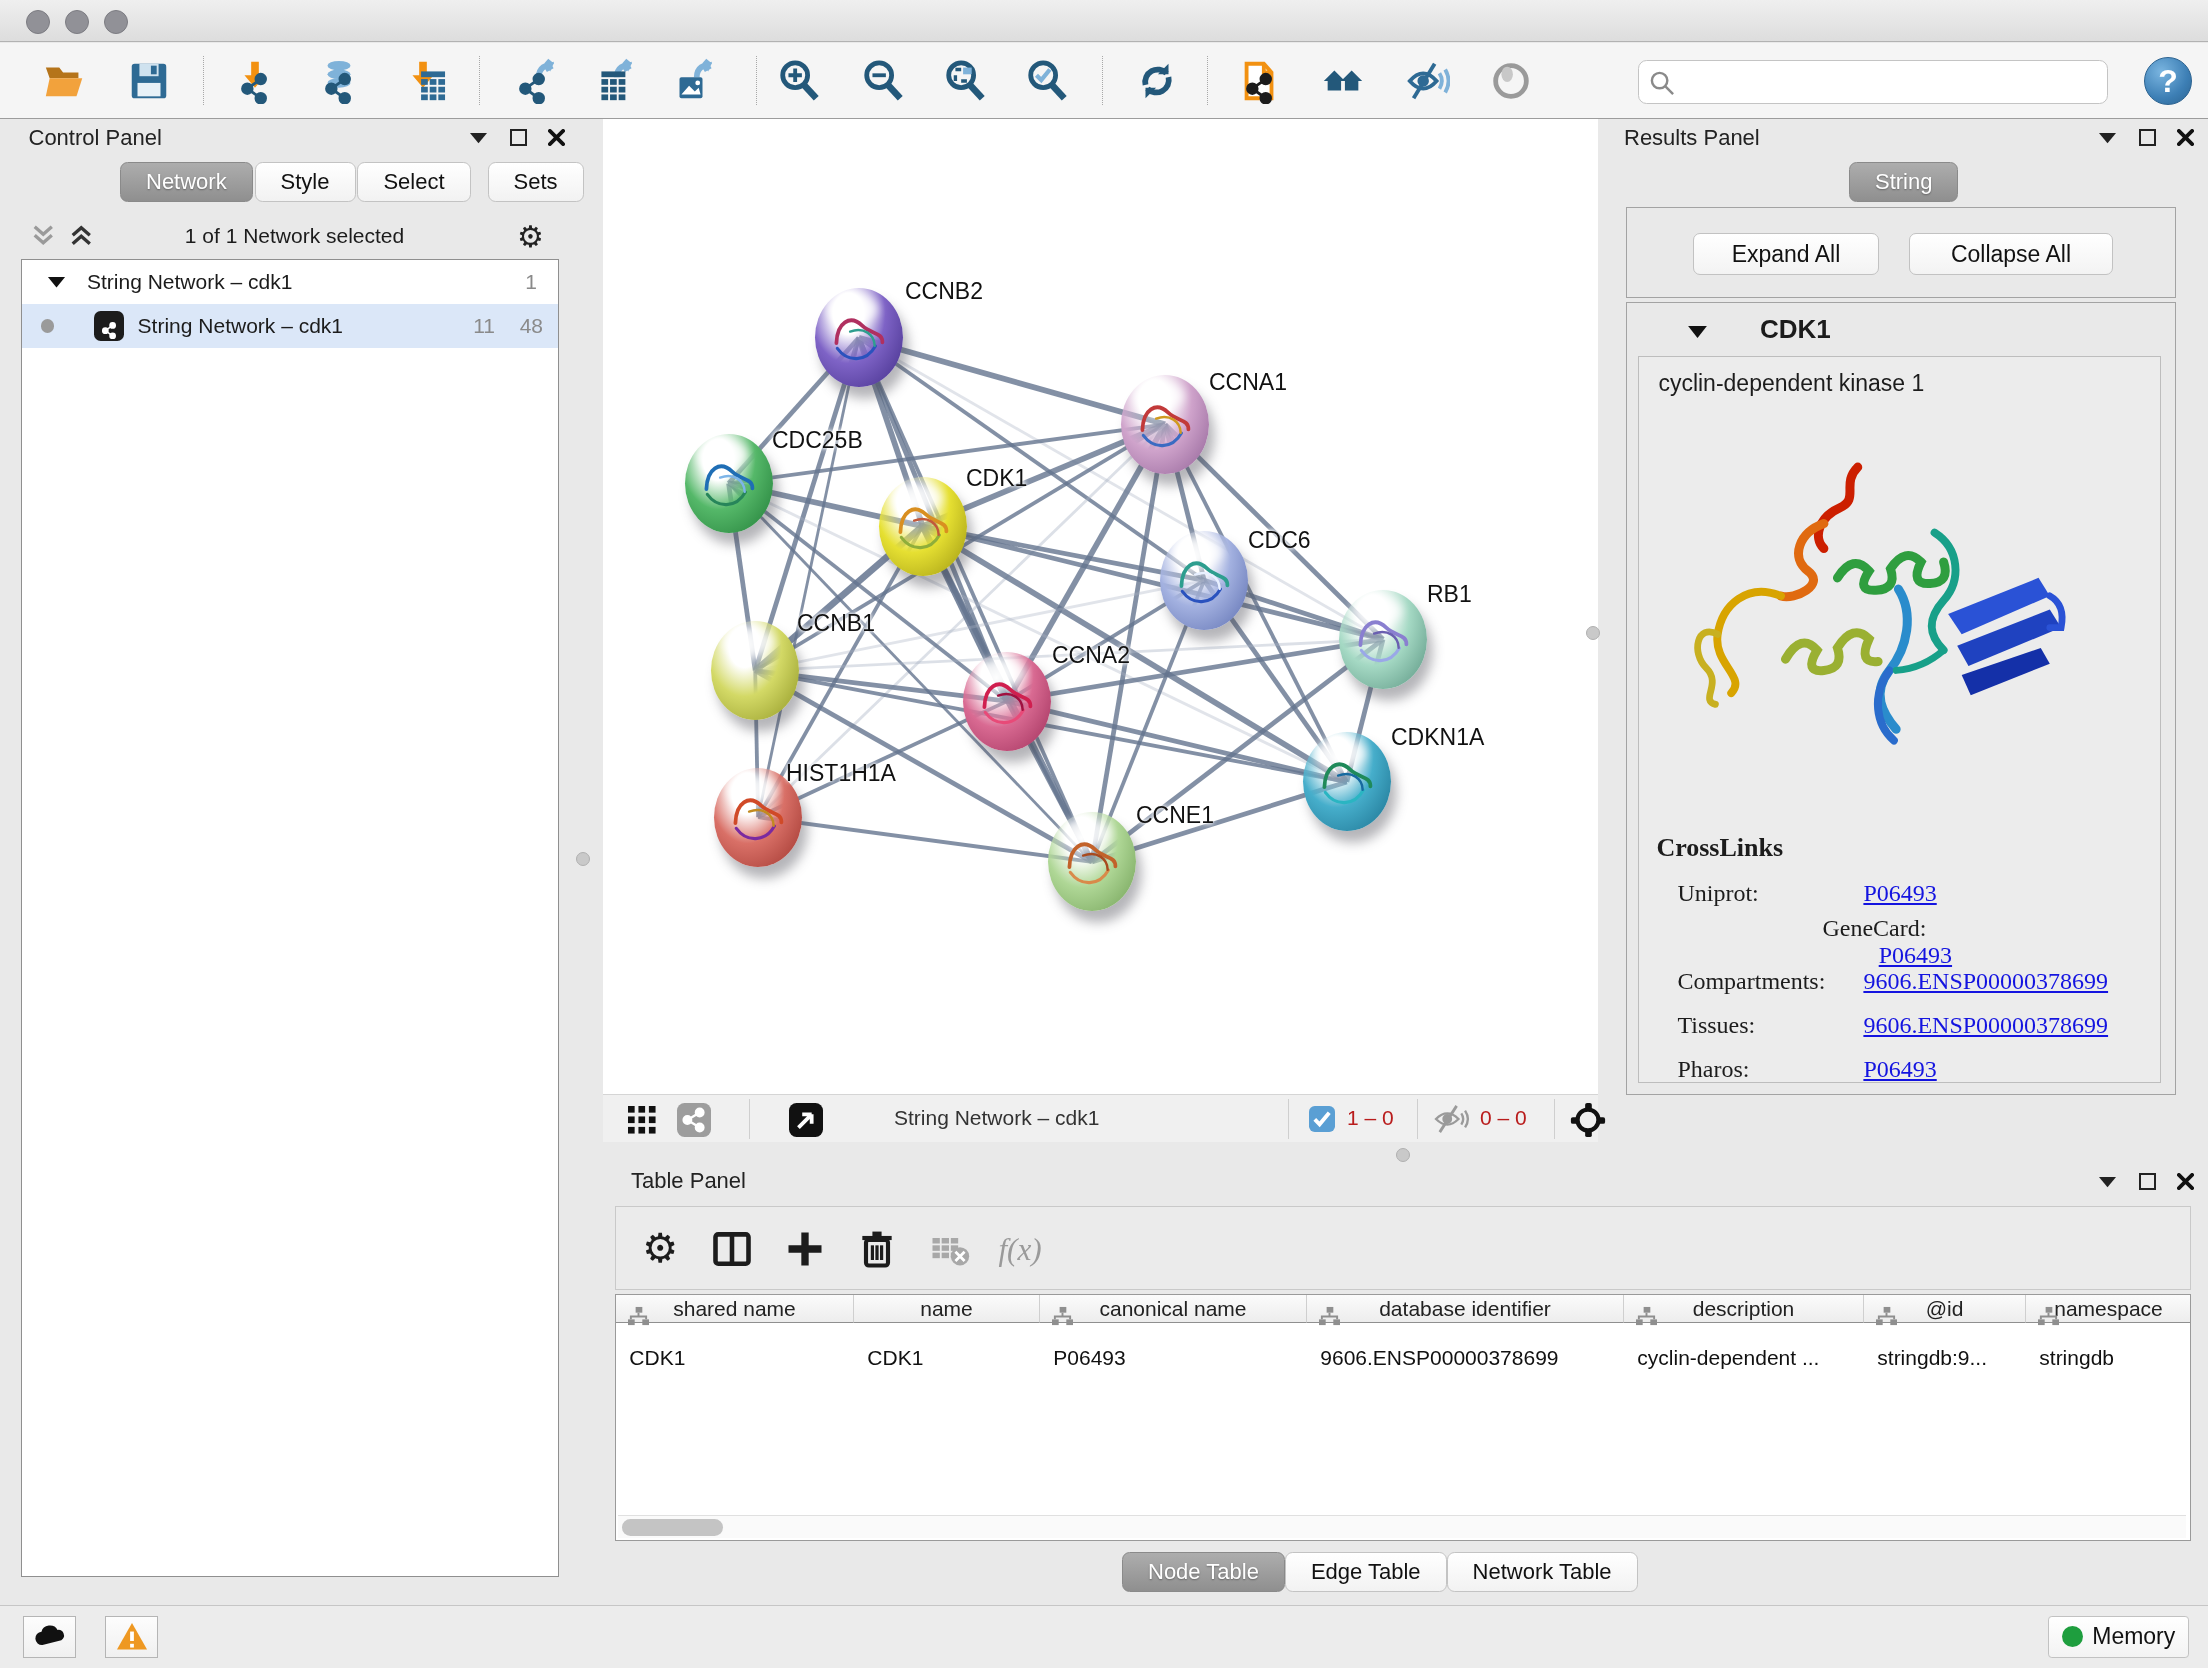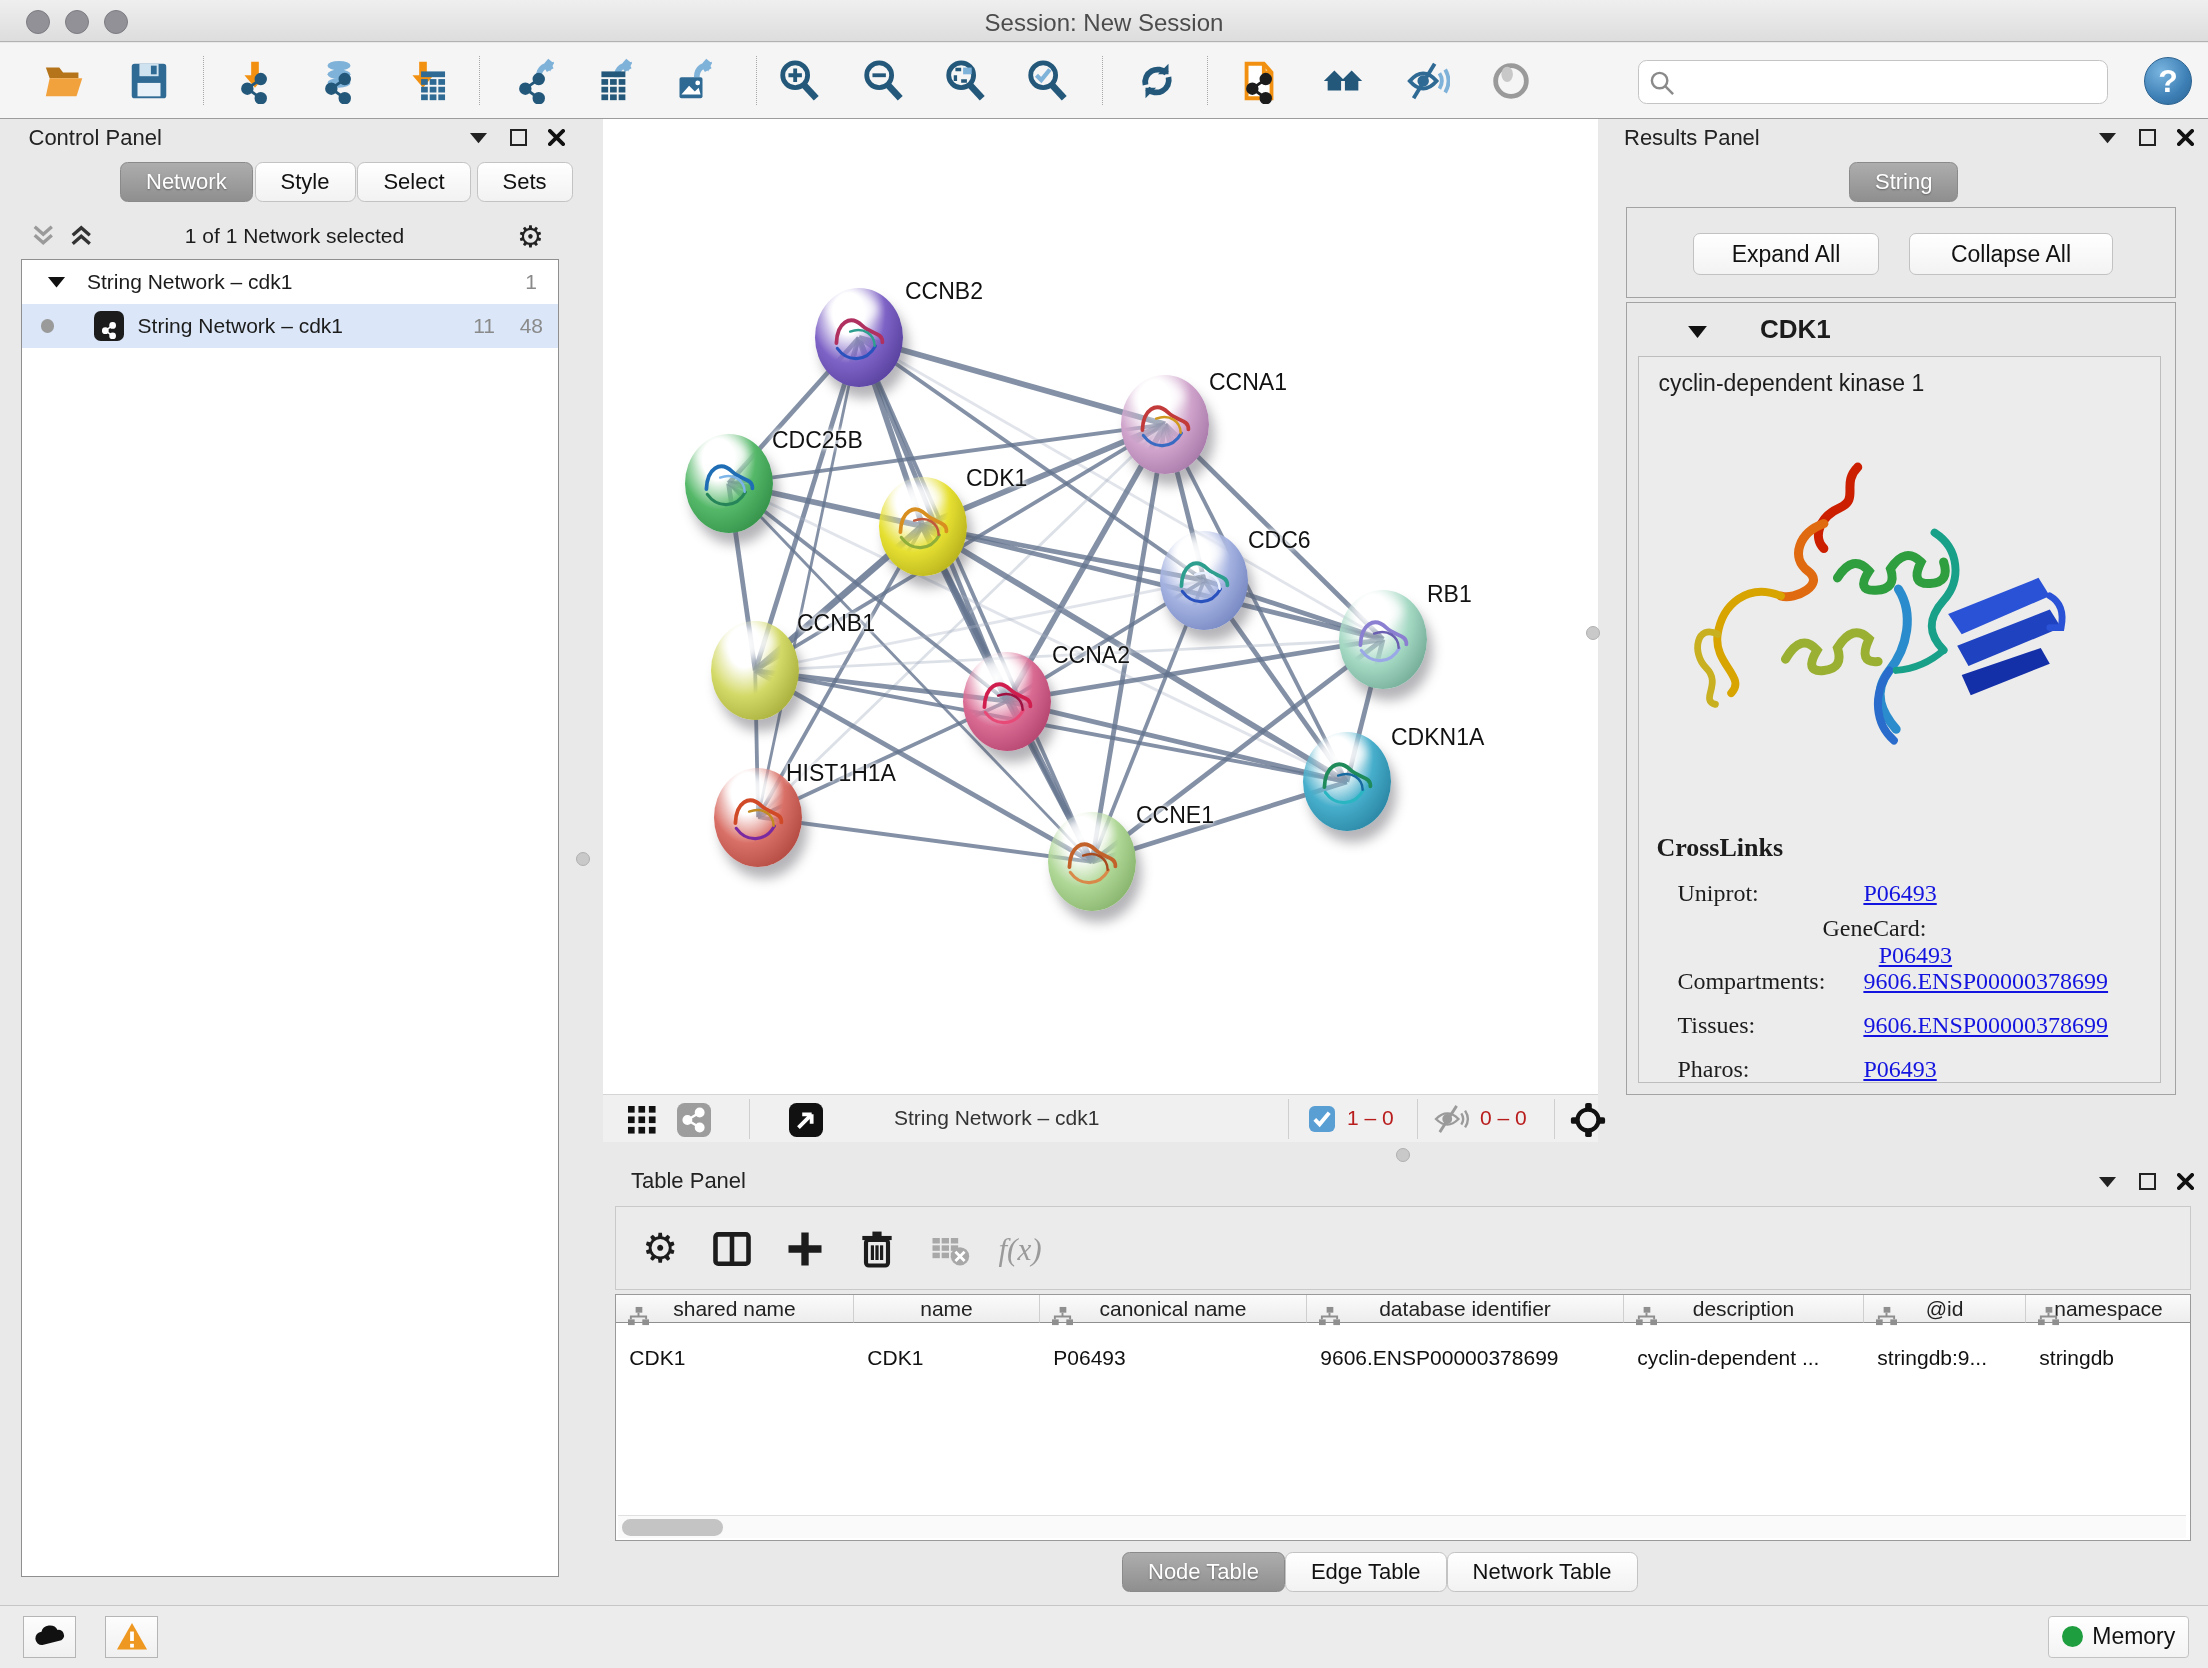--- a/index.html
+++ b/index.html
@@ -92,21 +92,20 @@
   .sq-btn { top:9.5px; width:53px; height:42px; background:linear-gradient(#fdfdfd,#f0f0f0);
       border:1.9px solid #b5b5b5; cursor:pointer; display:flex; align-items:center; justify-content:center; }
 </style>
 </head>
 <body>
 
 <div class="abs" id="titlebar">
   <div class="abs tl" style="left:26px"></div>
   <div class="abs tl" style="left:65px"></div>
   <div class="abs tl" style="left:104px"></div>
-  <div class="abs" id="win-title">Session: New Session</div>
 </div>
 
 <div class="abs" id="toolbar">
   <div class="abs" id="search-wrap">
     <svg width="27" height="27" viewBox="0 0 28 28">
       <circle cx="11" cy="11" r="8" fill="none" stroke="#8a8a8a" stroke-width="2.5"></circle>
       <line x1="17" y1="17" x2="25" y2="25" stroke="#8a8a8a" stroke-width="2.5"></line>
     </svg>
     <input id="search-input" placeholder="" style="">
   </div>
@@ -295,21 +294,21 @@
       <polygon points="2,2 20,2 11,13" fill="#222"></polygon>
     </svg>
   <div style="width:17px;height:17px;border:2.4px solid #222"></div>
   <svg width="17" height="17" viewBox="0 0 18 18">
       <path d="M2 2 L16 16 M16 2 L2 16" stroke="#111" stroke-width="4" stroke-linecap="round"></path>
     </svg>
 </div>
 <div class="abs" id="cp-tabs" style="left: 88px; top: 162px; display: flex; padding-left: 32px;">
     <div class="tab active" style="margin-right: 1.9px;">Network</div>
     <div class="tab" style="margin-right: 1.9px;">Style</div>
-    <div class="tab" style="margin-right: 6px;">Select</div>
+    <div class="tab" style="margin-right: 17px;">Select</div>
     <div class="tab" style="margin-right: 1.9px;">Sets</div>
   </div>
 
 <div class="abs" style="left:28.5px;top:221px">
   <svg width="28.5" height="28.5" viewBox="0 0 30 30">
       <path d="M6 6 L15 14 L24 6 M6 15 L15 23 L24 15" fill="none" stroke="#9a9a9a" stroke-width="3.5"></path>
     </svg>
 </div>
 <div class="abs" style="left:67px;top:221px">
   <svg width="28.5" height="28.5" viewBox="0 0 30 30">

